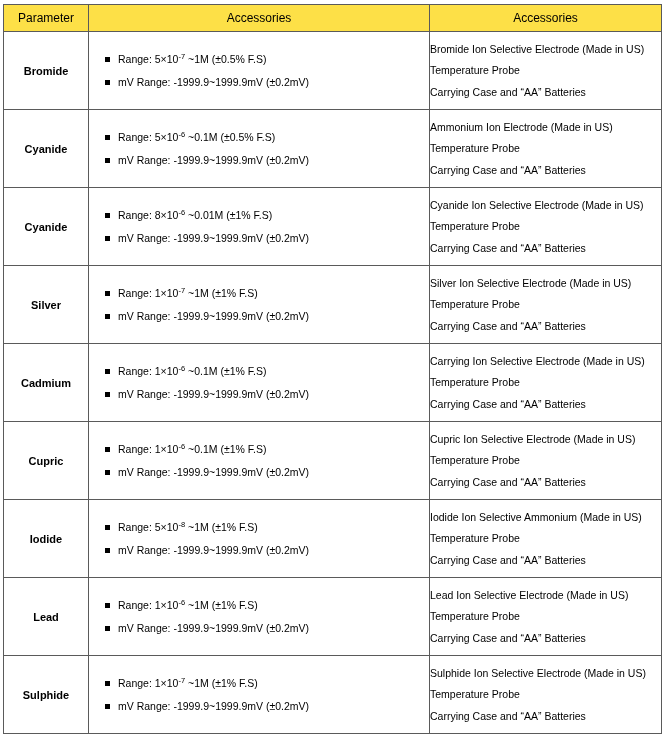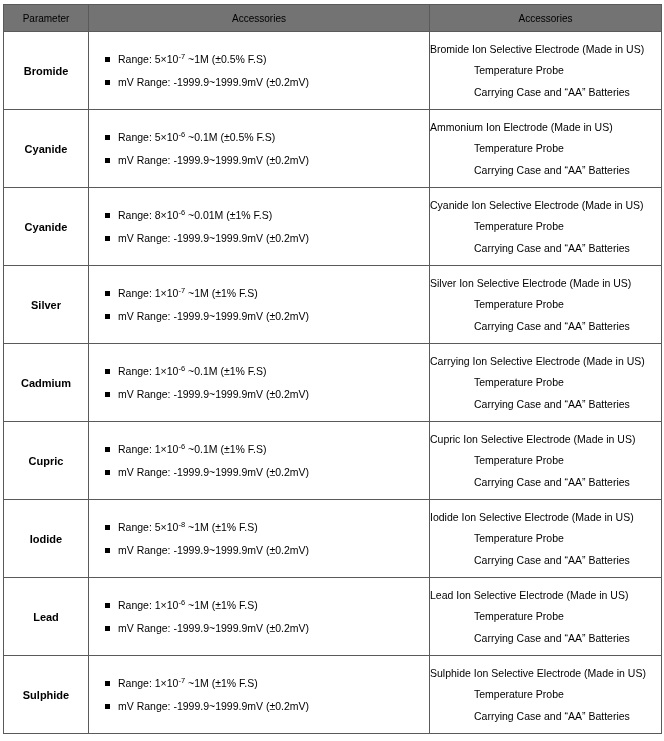--- a/index.html
+++ b/index.html
@@ -23,23 +23,23 @@
     width: 658px;
     table-layout: fixed;
   }
   table.spec-table th,
   table.spec-table td {
     border: 1px solid #5a5a5a;
     vertical-align: middle;
     padding: 0;
   }
   thead th {
-    background: #737373;
+    background: #fde047;
     font-weight: normal;
-    font-size: 10px;
+    font-size: 12px;
     height: 26px;
     text-align: center;
     color: #000;
   }
   col.c-param { width: 85px; }
   col.c-desc  { width: 341px; }
   col.c-acc   { width: 232px; }
 
   td.param-cell {
     text-align: center;
@@ -73,21 +73,20 @@
     height: 5px;
     background: #000;
     display: inline-block;
   }
   .acc-line {
     line-height: 1.0;
     white-space: nowrap;
   }
   .acc-line + .acc-line {
     margin-top: 11px;
-    margin-left: 44px;
   }
   sup {
     font-size: 7.5px;
     vertical-align: super;
     line-height: 0;
   }
 </style>
 </head>
 <body>
 
@@ -178,21 +177,21 @@
             <div class="acc-line">Carrying Case and “AA” Batteries</div>
           </td>
         </tr>
         <tr>
           <td class="param-cell">Iodide</td>
           <td class="desc-cell">
             <div class="bullet-line"><span class="sq"></span><span>Range: 5×10<sup>-8</sup> ~1M (±1% F.S)</span></div>
             <div class="bullet-line"><span class="sq"></span><span>mV Range: -1999.9~1999.9mV (±0.2mV)</span></div>
           </td>
           <td class="acc-cell">
-            <div class="acc-line">Iodide Ion Selective Electrode (Made in US)</div>
+            <div class="acc-line">Iodide Ion Selective Ammonium (Made in US)</div>
             <div class="acc-line">Temperature Probe</div>
             <div class="acc-line">Carrying Case and “AA” Batteries</div>
           </td>
         </tr>
         <tr>
           <td class="param-cell">Lead</td>
           <td class="desc-cell">
             <div class="bullet-line"><span class="sq"></span><span>Range: 1×10<sup>-6</sup> ~1M (±1% F.S)</span></div>
             <div class="bullet-line"><span class="sq"></span><span>mV Range: -1999.9~1999.9mV (±0.2mV)</span></div>
           </td>

